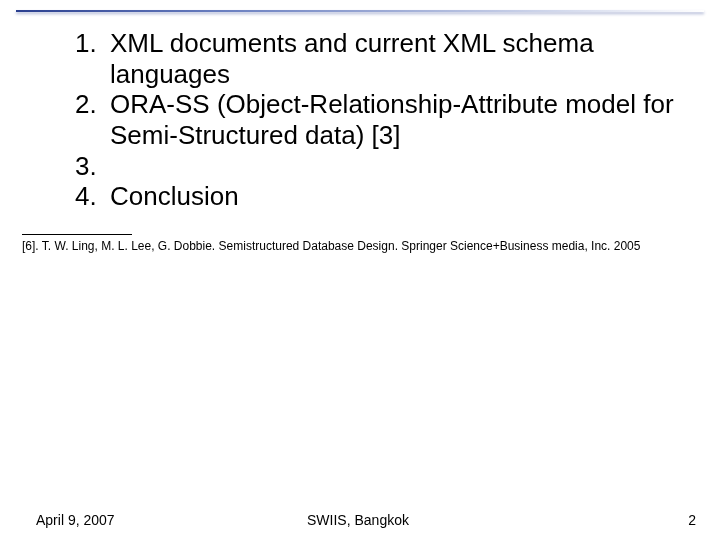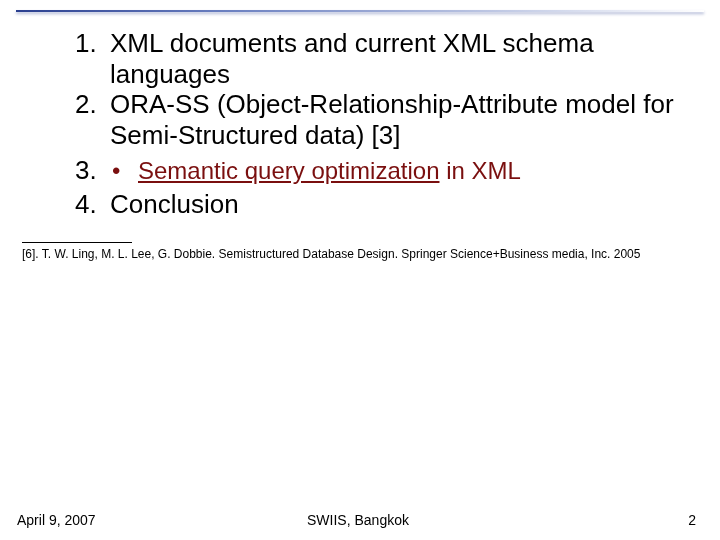--- a/index.html
+++ b/index.html
@@ -74,21 +74,21 @@
     color: #000;
   }
   .footer {
     position: absolute;
     left: 0;
     right: 0;
     bottom: 12px;
     display: flex;
     align-items: flex-start;
     font-size: 14px;
-    padding: 0 24px 0 17px;
+    padding: 0 24px 0 36px;
     color: #000;
   }
   .footer .center {
     position: absolute;
     left: 0;
     right: 4px;
     text-align: center;
   }
   .footer .right {
     margin-left: auto;
@@ -99,23 +99,20 @@
 
 <div class="title-wrap">
   <div class="rule"></div>
 </div>
 
 <div class="content">
   <ol class="main">
     <li>XML documents and current XML schema languages</li>
     <li>ORA-SS (Object-Relationship-Attribute model for Semi-Structured data) [3]</li>
     <li>
-      <ul class="sub">
-        <li><span class="underline">Semantic query optimization</span><span> in XML</span></li>
-      </ul>
     </li>
     <li>Conclusion</li>
   </ol>
 </div>
 
 <hr class="refsep">
 <div class="reference">[6]. T. W. Ling, M. L. Lee, G. Dobbie. Semistructured Database Design. Springer Science+Business media, Inc. 2005</div>
 
 <div class="footer">
   <span>April 9, 2007</span>

